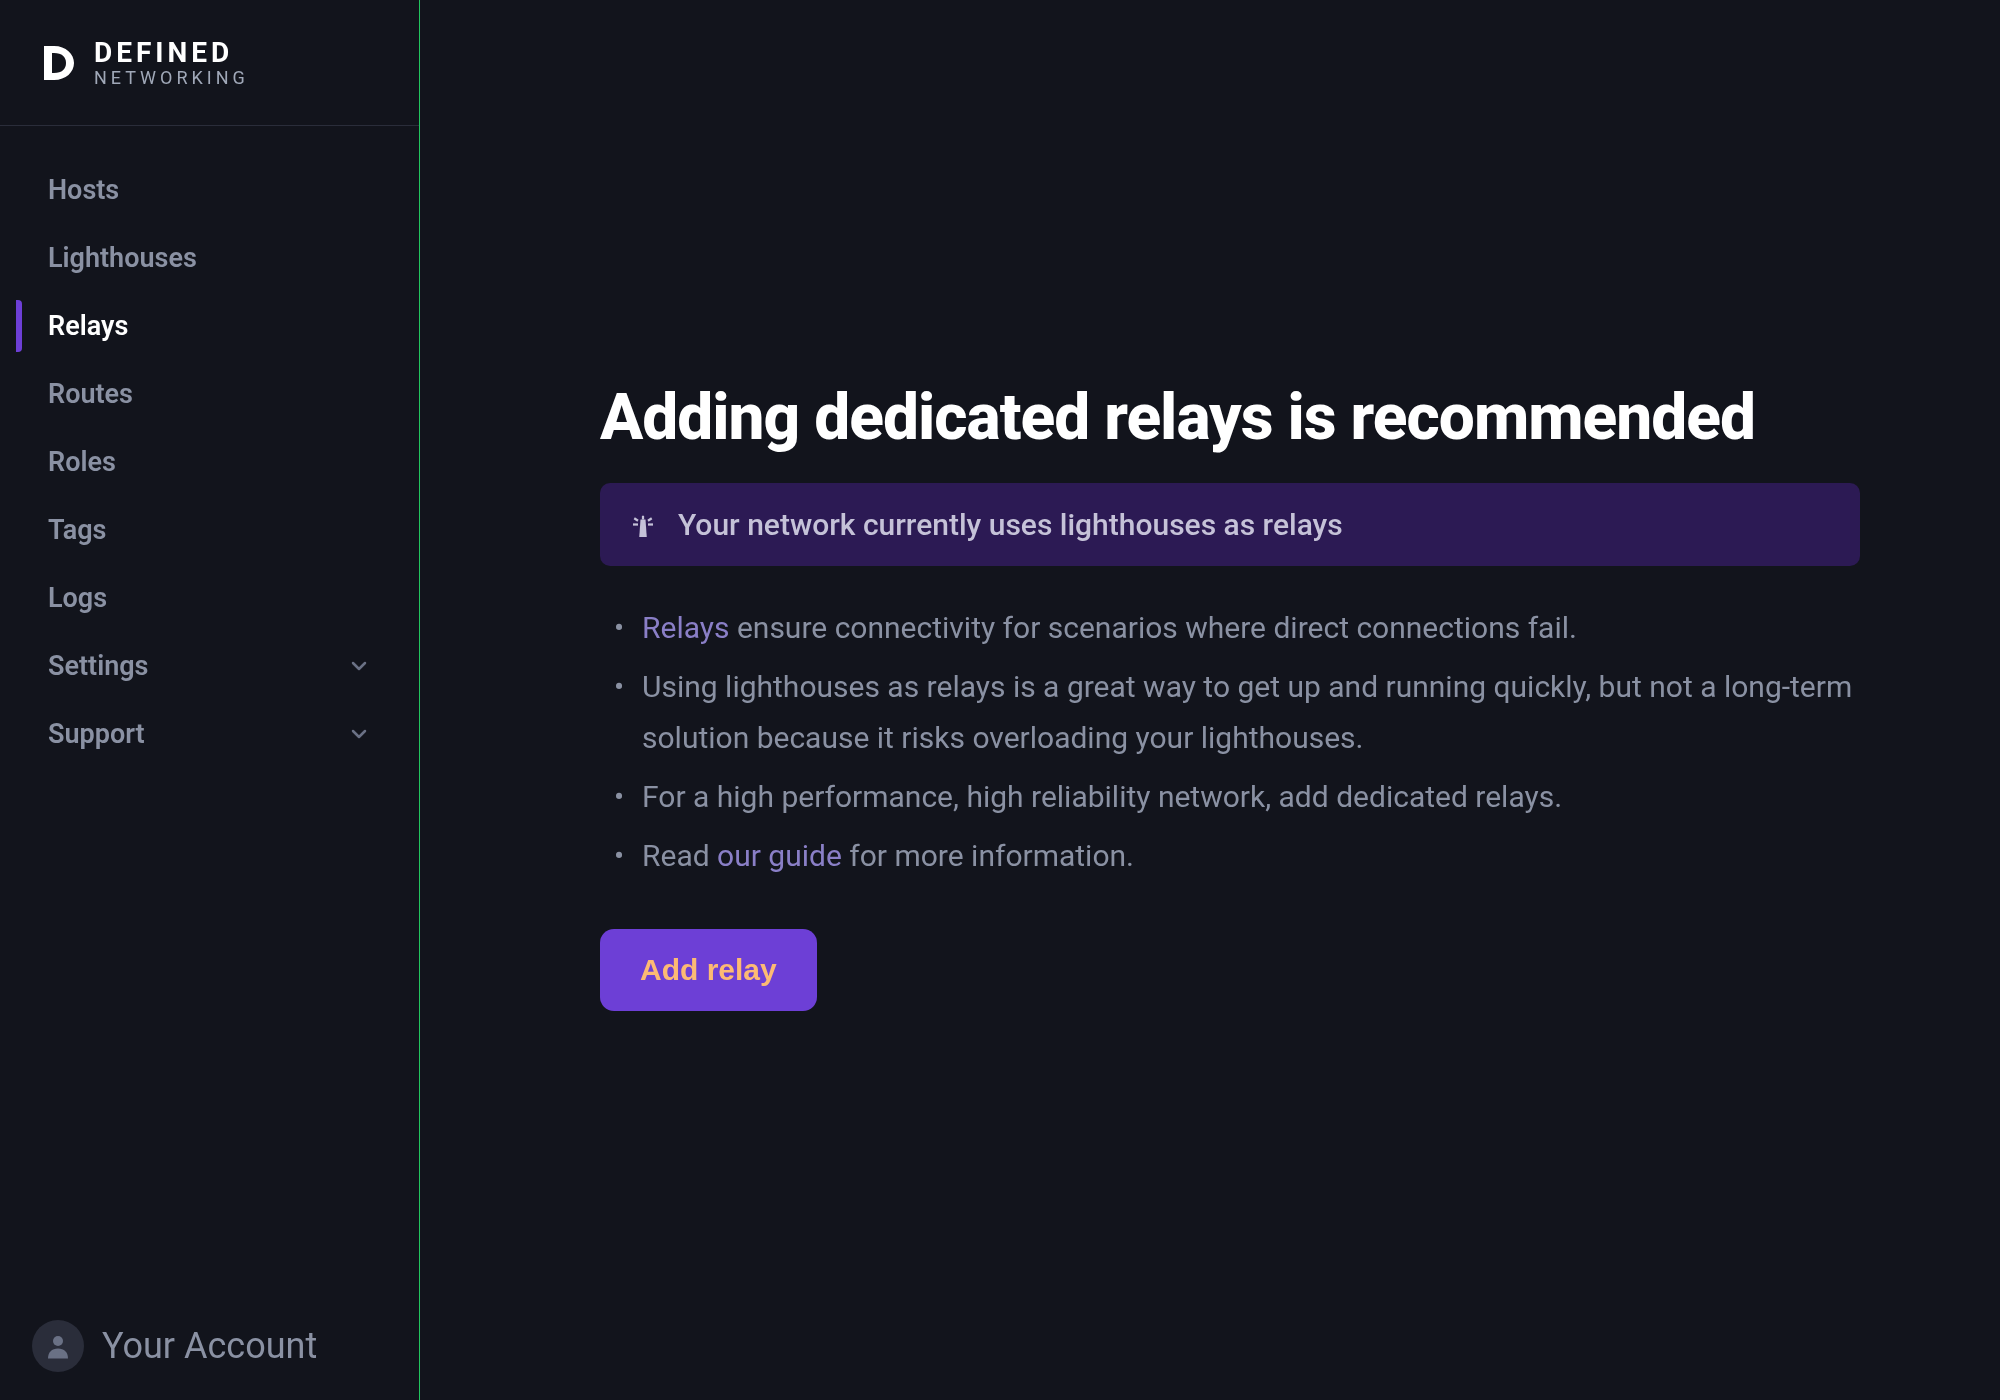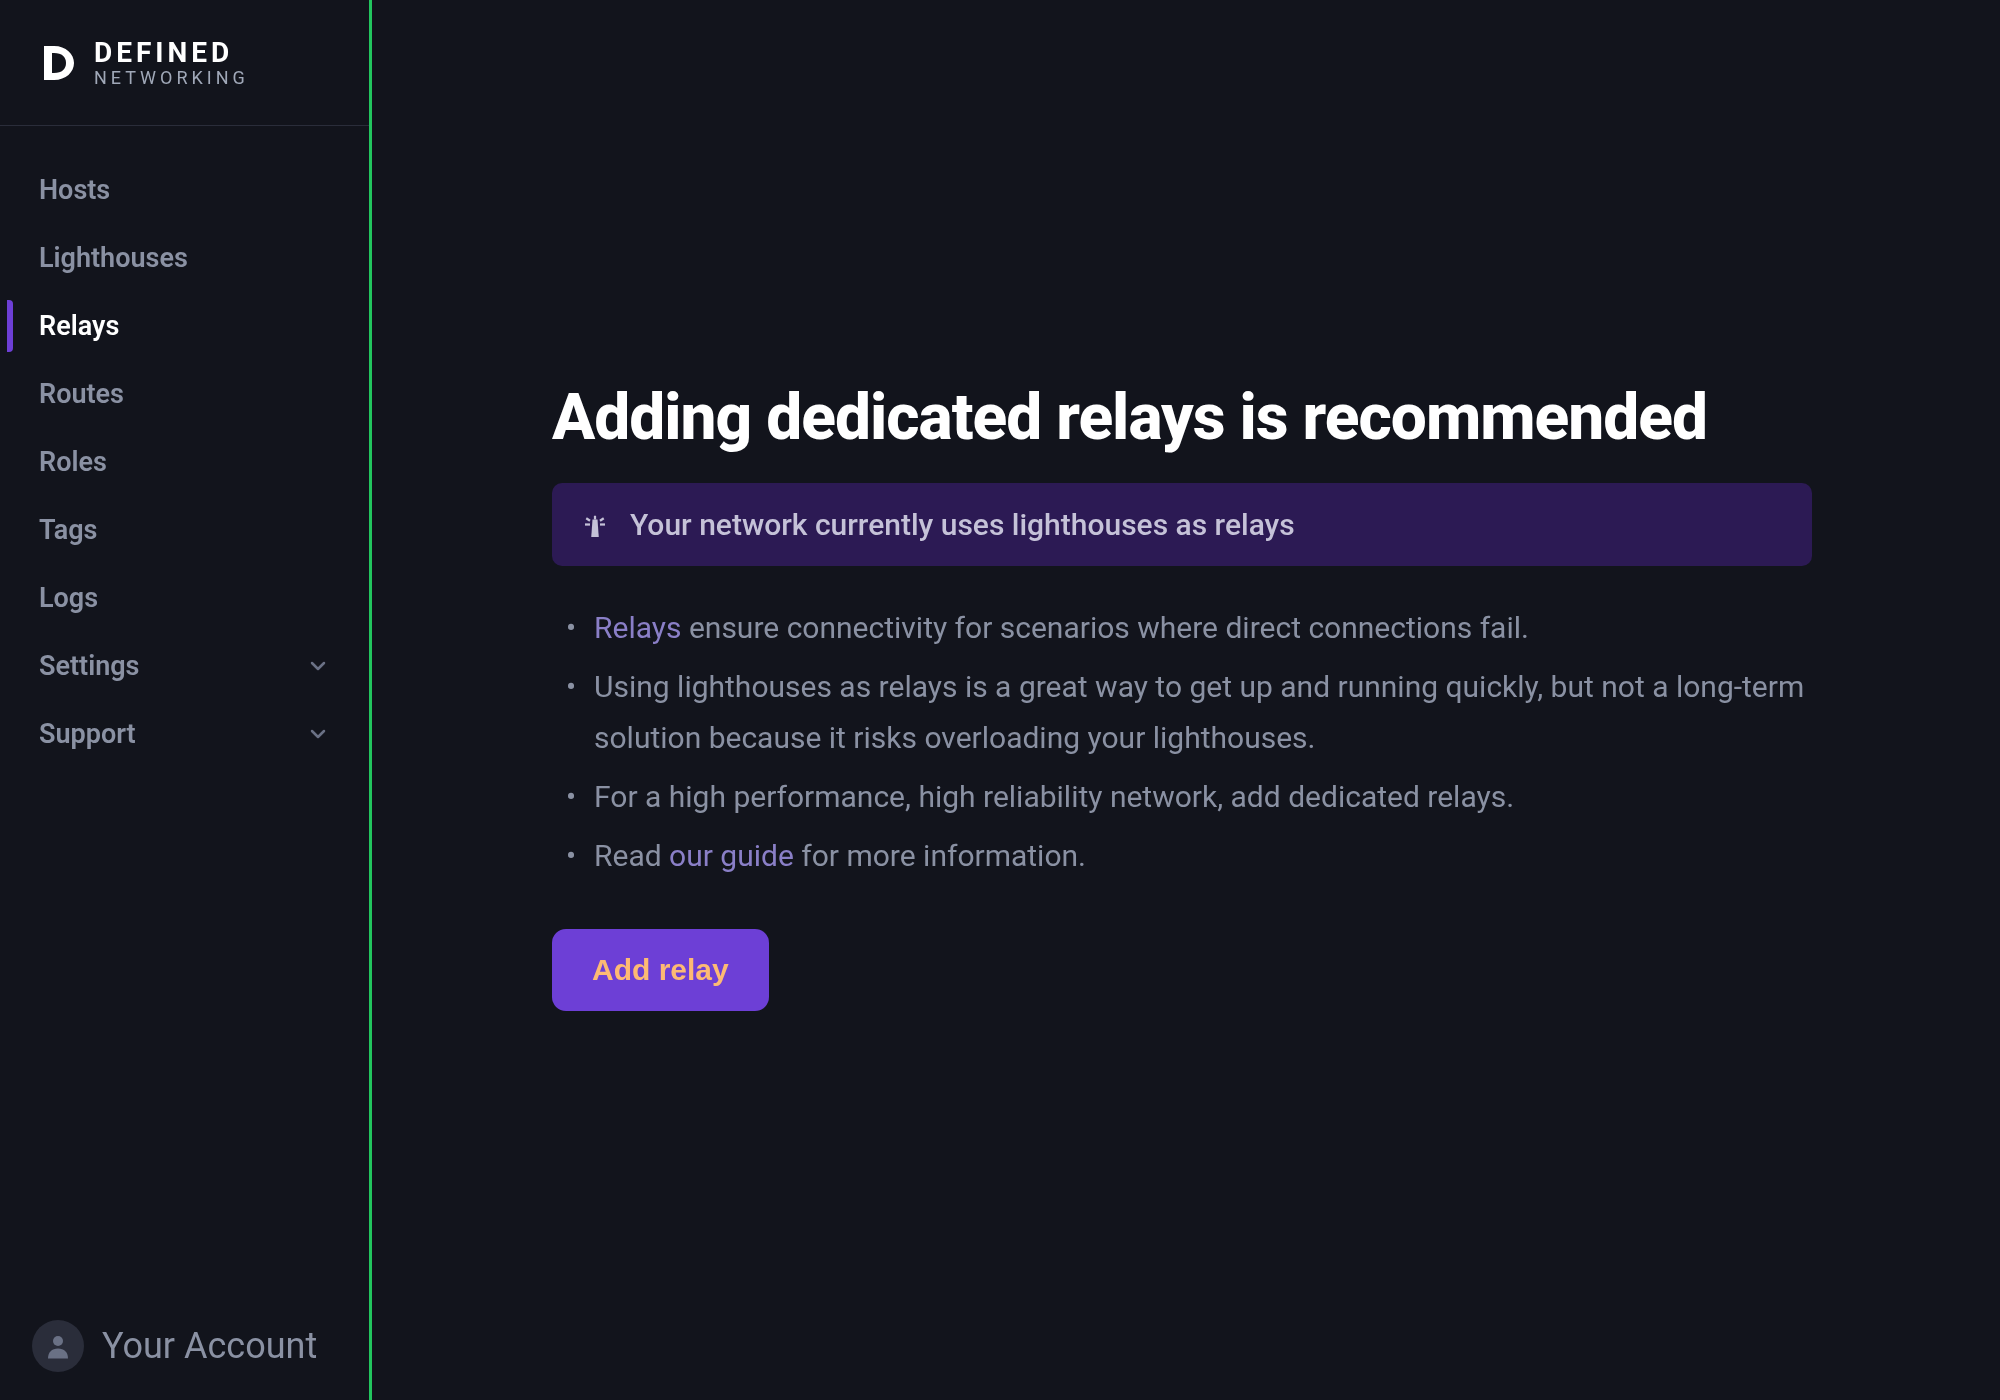--- a/index.html
+++ b/index.html
@@ -16,23 +16,23 @@
       height: 1400px;
       overflow: hidden;
     }
     
     .app-container {
       display: flex;
       height: 100%;
     }
     
     .sidebar {
-      width: 372px;
+      width: 420px;
       background-color: #12141c;
-      border-right: 3px solid #22c55e;
+      border-right: 1px solid #22c55e;
       display: flex;
       flex-direction: column;
       position: relative;
     }
     
     .logo-area {
       padding: 24px 32px;
       border-bottom: 1px solid #2a2d3a;
       display: flex;
       align-items: center;
@@ -61,21 +61,21 @@
     .logo-sub {
       color: #a0a8b8;
       font-size: 18px;
       font-weight: 400;
       letter-spacing: 4px;
       margin-top: 2px;
     }
     
     .nav-menu {
       flex: 1;
-      padding: 30px 7px;
+      padding: 30px 16px;
     }
     
     .nav-item {
       display: flex;
       align-items: center;
       justify-content: space-between;
       padding: 18px 32px;
       font-size: 27px;
       font-weight: 600;
       color: #8a91a3;

